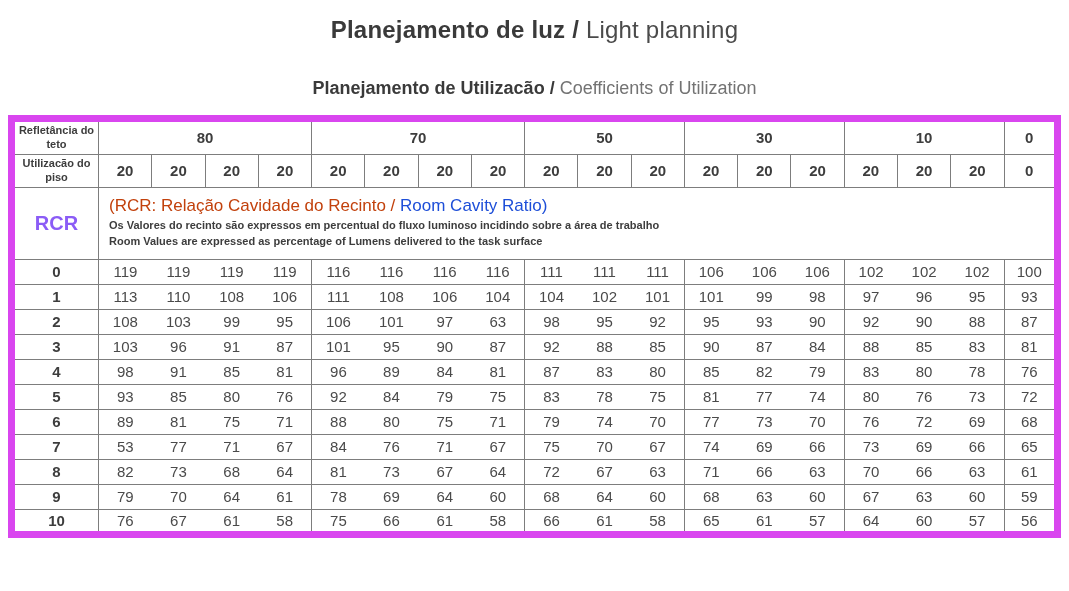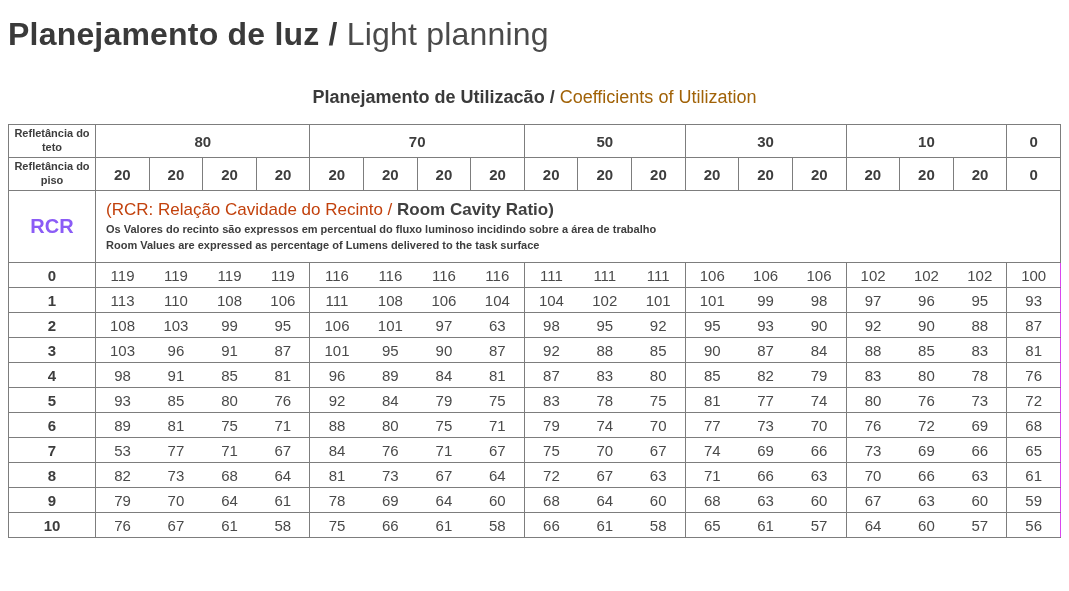--- a/index.html
+++ b/index.html
@@ -1,42 +1,42 @@
 <!DOCTYPE html>
 <html><head>
 <meta charset="utf-8">
 <style>
   * { box-sizing: border-box; margin: 0; padding: 0; }
   html, body { background: #ffffff; width: 1069px; height: 591px; overflow: hidden; }
   body { font-family: "Liberation Sans", "DejaVu Sans", sans-serif; color: #3d3d3d; position: relative; }
   .page { position: relative; width: 1069px; height: 591px; padding: 0 8px; }
 
-  h1.title { margin-top: 16px; font-size: 32px; letter-spacing: 0.2px; }
+  h1.title { text-align: center; margin-top: 16px; font-size: 24px; letter-spacing: 0.2px; }
   h1.title .b { font-weight: bold; color: #3a3a3a; }
   h1.title .r { font-weight: normal; color: #4a4a4a; }
 
   h2.subtitle { text-align: center; margin-top: 34px; font-size: 18px; }
   h2.subtitle .b { font-weight: bold; color: #3a3a3a; }
-  h2.subtitle .r { font-weight: normal; color: #a16207; }
-
-  table.cu { border-collapse: collapse; table-layout: fixed; width: 1053px; margin-top: 16px; border: 1px solid #d946ef; }
+  h2.subtitle .r { font-weight: normal; color: #737373; }
+
+  table.cu { border-collapse: collapse; table-layout: fixed; width: 1053px; margin-top: 16px; border: 7px solid #d946ef; }
   table.cu th, table.cu td { overflow: hidden; }
 
   
   tr.hrow { height: 33px; }
   .rowlab { border: 1px solid #7d7d7d; font-size: 11px; font-weight: bold; color: #3d3d3d; text-align: center; line-height: 1.25; padding: 2px; }
   .hnum { border: 1px solid #7d7d7d; font-size: 15px; font-weight: bold; color: #3d3d3d; text-align: center; }
 
   
   tr.noterow { height: 72px; }
   .rcr-head { border: 1px solid #7d7d7d; font-size: 20px; font-weight: bold; color: #8b5cf6; text-align: center; }
   .rcr-note { border: 1px solid #7d7d7d; text-align: left; vertical-align: middle; padding: 4px 10px; }
   .note-title { font-size: 17px; margin-bottom: 2px; }
   .note-title .b { font-weight: normal; color: #c2410c; }
-  .note-title .r { font-weight: bold; color: #404040; }
+  .note-title .r { font-weight: normal; color: #1d4ed8; }
   .note-line { font-size: 11px; font-weight: bold; color: #3d3d3d; line-height: 1.45; }
 
   
   tbody tr { height: 25px; }
   .rcr-val { border: 1px solid #7d7d7d; font-size: 15px; font-weight: bold; color: #3d3d3d; text-align: center; }
   td.dval { border-top: 1px solid #7d7d7d; border-bottom: 1px solid #7d7d7d; border-left: none; border-right: none;
             font-size: 15px; font-weight: normal; color: #4a4a4a; text-align: center; }
   td.dval.gs { border-left: 1px solid #7d7d7d; }
 </style>
 </head>
@@ -74,21 +74,21 @@
       <tr class="hrow" id="row-ceiling">
           <th class="rowlab">Refletância do teto</th>
           <td class="hnum" colspan="4">80</td>
           <td class="hnum" colspan="4">70</td>
           <td class="hnum" colspan="3">50</td>
           <td class="hnum" colspan="3">30</td>
           <td class="hnum" colspan="3">10</td>
           <td class="hnum" colspan="1">0</td>
         </tr>
       <tr class="hrow" id="row-floor">
-          <th class="rowlab">Refletância do piso</th>
+          <th class="rowlab">Utilizacão do piso</th>
           <td class="hnum">20</td>
           <td class="hnum">20</td>
           <td class="hnum">20</td>
           <td class="hnum">20</td>
           <td class="hnum">20</td>
           <td class="hnum">20</td>
           <td class="hnum">20</td>
           <td class="hnum">20</td>
           <td class="hnum">20</td>
           <td class="hnum">20</td>

